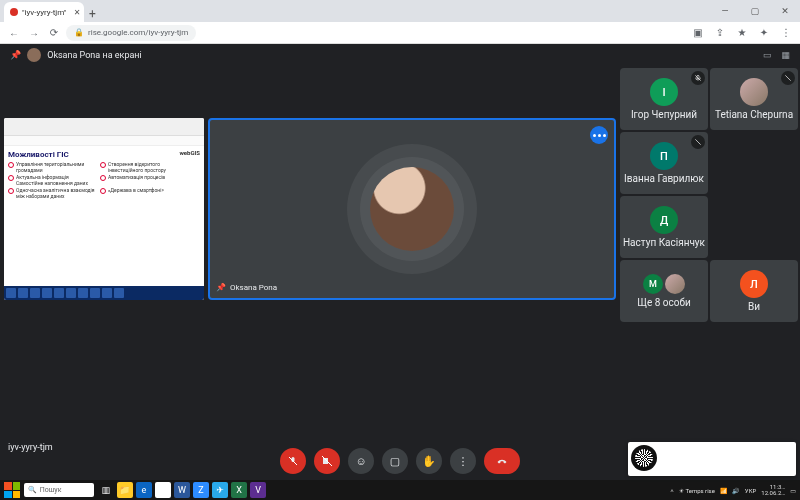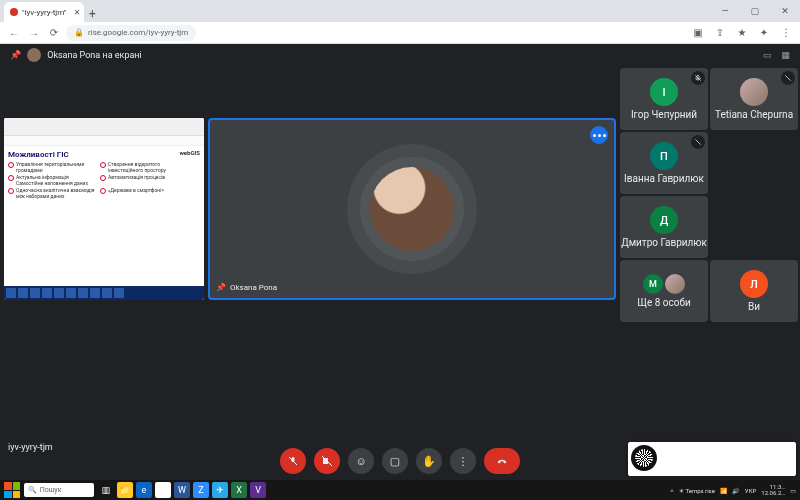--- a/index.html
+++ b/index.html
@@ -247,21 +247,21 @@
               <path d="M4 4l16 16" stroke="#fff" stroke-width="2"></path>
             </svg>
           </div>
         <div class="av av-teal">П</div>
         <div class="name">Іванна Гаврилюк</div>
       </div>
     </div>
     <div class="tile-row">
       <div class="tile">
         <div class="av av-dgreen">Д</div>
-        <div class="name">Дмитро Гаврилюк</div>
+        <div class="name">Наступ Касіянчук</div>
       </div>
     </div>
     <div class="tile-row">
       <div class="tile tile-multi">
         <div class="avs">
           <div class="av av-dgreen">М</div>
           <div class="av av-photo"></div>
         </div>
         <div class="name">Ще 8 особи</div>
       </div>

